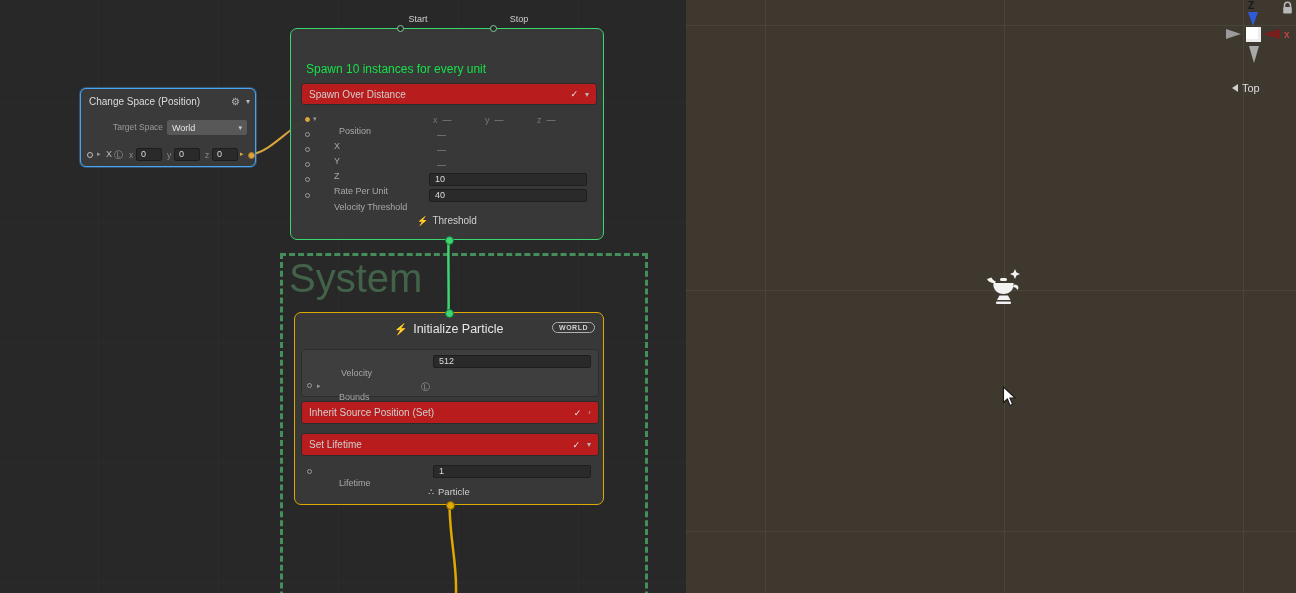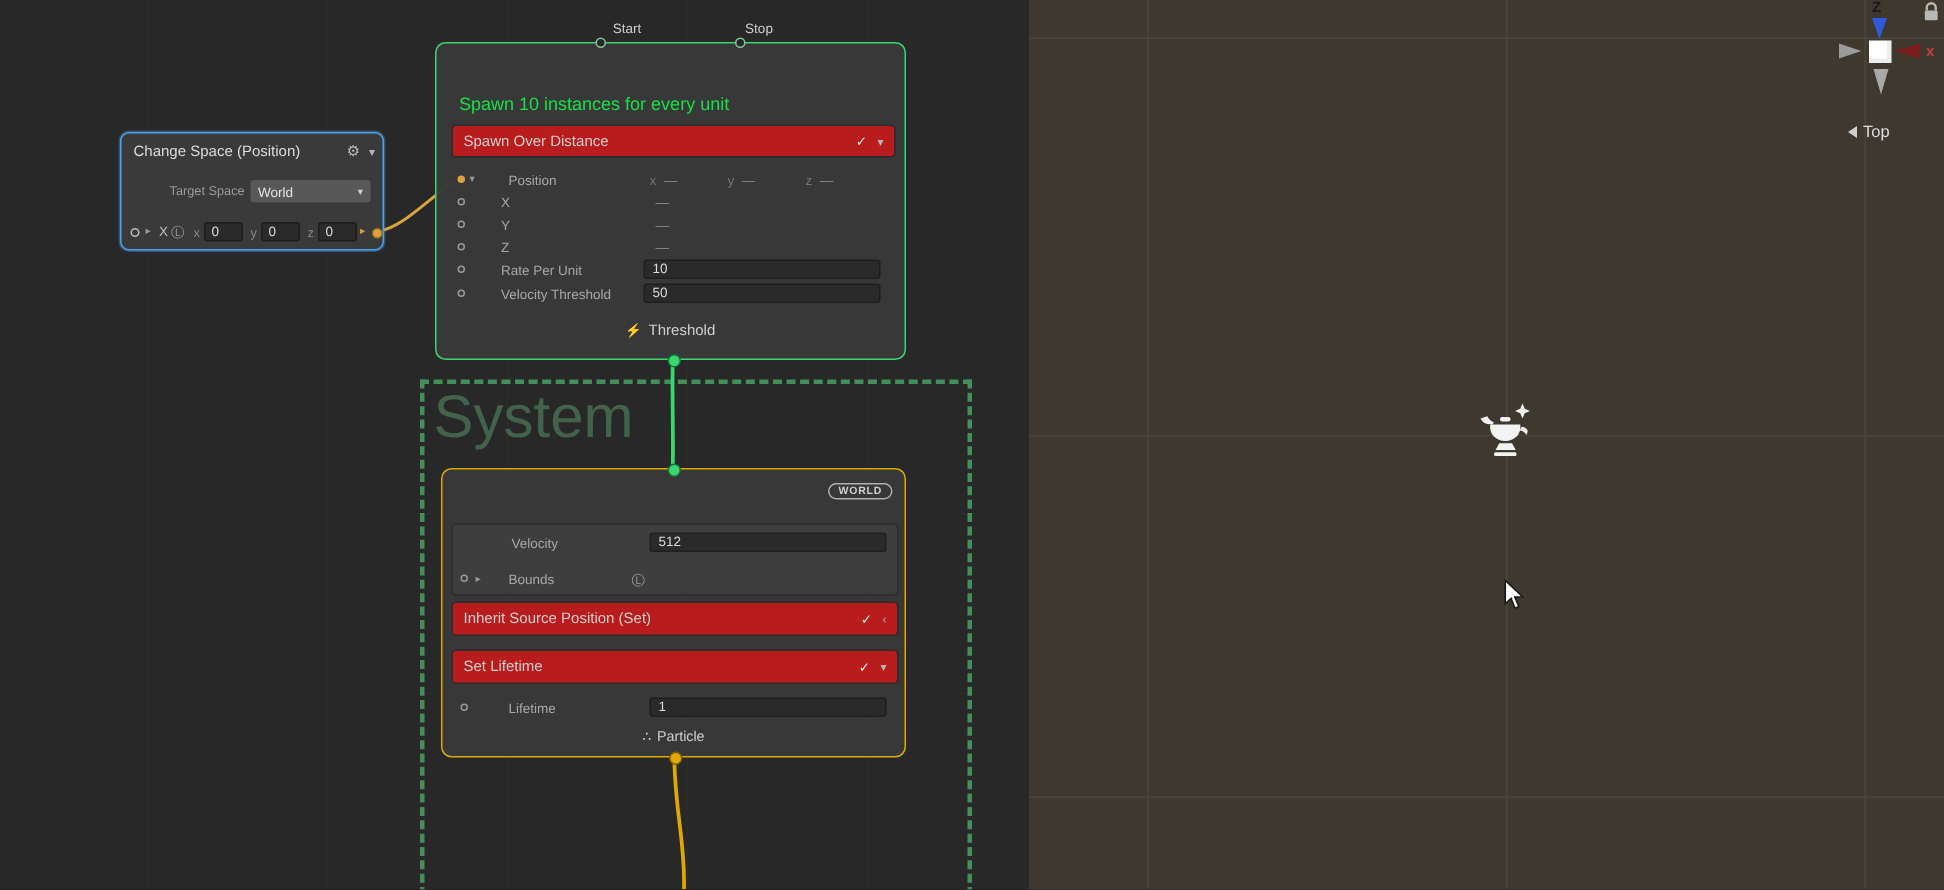--- a/index.html
+++ b/index.html
@@ -30,21 +30,21 @@
   .bolt-sm{font-size:9px;color:#e6e6e6;margin-right:4px;}
   .spawn-subtitle{position:absolute;left:15px;top:33px;font-size:12px;color:#15e248;}
   .block-head{position:absolute;background:#b91c1c;border:1px solid #2b2b2b;border-radius:3px;
     display:flex;align-items:center;font-size:10px;color:#cfcfcf;padding:0 7px;}
   .bh-check{margin-left:auto;font-size:9px;color:#e8e8e8;}
   .bh-chev{margin-left:7px;font-size:8px;color:#b5b5b5;}
   .prow{position:absolute;left:10px;height:15px;font-size:9px;color:#9a9a9a;width:296px;}
   .rport{position:absolute;left:4px;top:4px;width:5px;height:5px;border:1px solid #9a9a9a;border-radius:50%;background:transparent;}
   .rport.connected{background:#e0a23c;border-color:#e0a23c;}
   .fold{position:absolute;left:12px;top:2px;font-size:7px;color:#9a9a9a;}
-  .plabel{position:absolute;left:21px;top:2px;color:#a8a8a8;white-space:nowrap;padding-left:12px;}
+  .plabel{position:absolute;left:21px;top:13px;color:#a8a8a8;white-space:nowrap;padding-left:12px;}
   .axis-group{position:absolute;top:2px;color:#8a8a8a;white-space:nowrap;}
   .axis-lab{color:#767676;margin-right:5px;}
   .dashv{color:#8a8a8a;}
   .pdash{position:absolute;left:136px;top:2px;color:#8a8a8a;}
   .pfield{position:absolute;left:128px;top:0;width:158px;height:13px;background:#2a2a2a;
     border:1px solid #1e1e1e;border-radius:2px;color:#dcdcdc;font-size:9px;line-height:11px;padding-left:5px;}
   .node-footer{position:absolute;left:0;right:0;text-align:center;font-size:10px;color:#cfcfcf;}
 
   
   .init-node{left:294px;top:312px;width:310px;height:193px;border:1px solid #dfa900;}
@@ -138,21 +138,21 @@
       <span class="mini-lab" style="left:86px">y</span>
       <div class="mini" style="left:93px">0</div>
       <span class="mini-lab" style="left:124px">z</span>
       <div class="mini" style="left:131px">0</div>
       <span class="tri" style="left:159px;top:61px;color:#d9a43a">▸</span>
       <span class="port cs-out" style="left:167px;top:63px"></span>
     </div>
 
     <div class="node spawn-node">
       <span class="top-port-label" style="left:127px">Start</span>
-      <span class="top-port-label" style="left:215px">Stop</span>
+      <span class="top-port-label" style="left:228px">Stop</span>
       <span class="port flow-port" style="left:106px;top:-4px"></span>
       <span class="port flow-port" style="left:199px;top:-4px"></span>
 
       <div class="spawn-subtitle">Spawn 10 instances for every unit</div>
 
       <div class="block-head" style="left:10px;top:54px;width:296px;height:22px">
         <span>Spawn Over Distance</span>
         <span class="bh-check">✓</span>
         <span class="bh-chev">▾</span>
       </div>
@@ -183,32 +183,35 @@
       </div>
 
       <div class="prow" style="top:144px">
         <span class="rport"></span>
         <span class="plabel">Rate Per Unit</span>
         <div class="pfield">10</div>
       </div>
       <div class="prow" style="top:160px">
         <span class="rport"></span>
         <span class="plabel">Velocity Threshold</span>
-        <div class="pfield">50</div>
+        <div class="pfield">40</div>
       </div>
 
       <div class="node-footer" style="top:186px">
         <span class="bolt-sm">⚡</span><span>Threshold</span>
       </div>
       <span class="port big-green" style="left:154px;top:207px"></span>
     </div>
 
     <div class="node init-node">
       <span class="port big-green" style="left:150px;top:-4px"></span>
 
+      <div class="node-title init-title" style="top:9px">
+        <span class="bolt">⚡</span><span>Initialize Particle</span>
+      </div>
       <span class="world-badge">WORLD</span>
 
       <div class="init-settings"></div>
       <div class="prow" style="top:42px">
         <span class="plabel" style="left:24px">Velocity</span>
         <div class="pfield">512</div>
       </div>
       <div class="prow" style="top:66px">
         <span class="rport" style="left:2px"></span>
         <span class="tri" style="left:12px;top:3px">▸</span>

